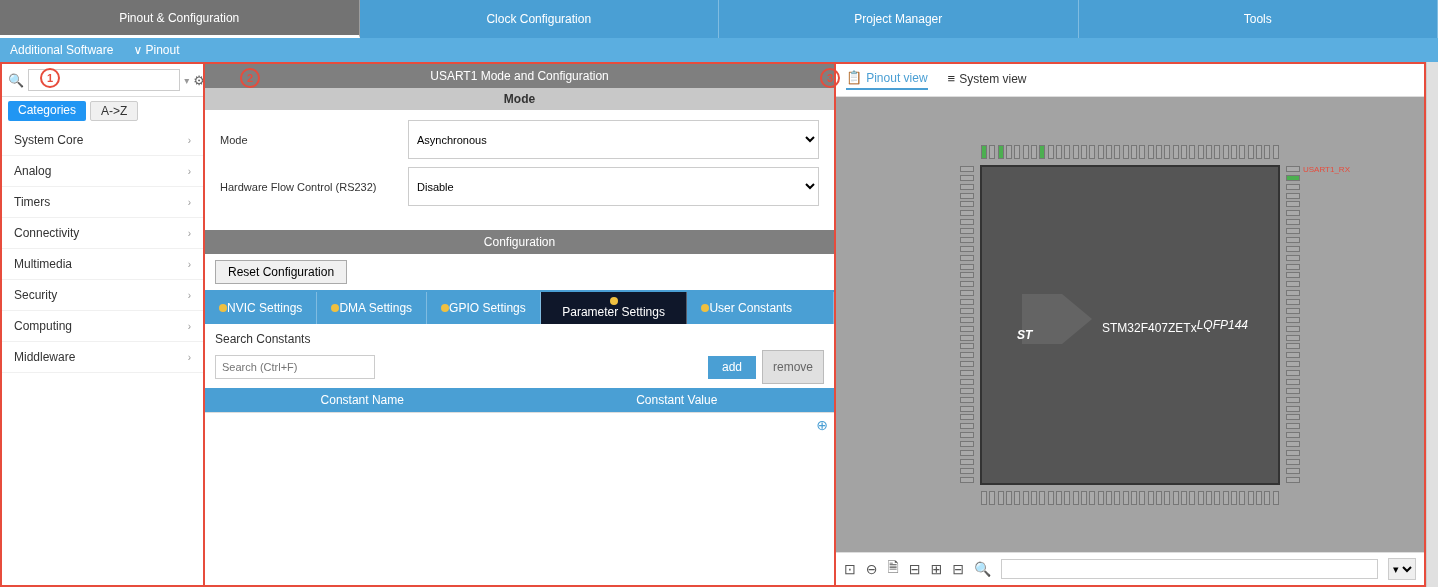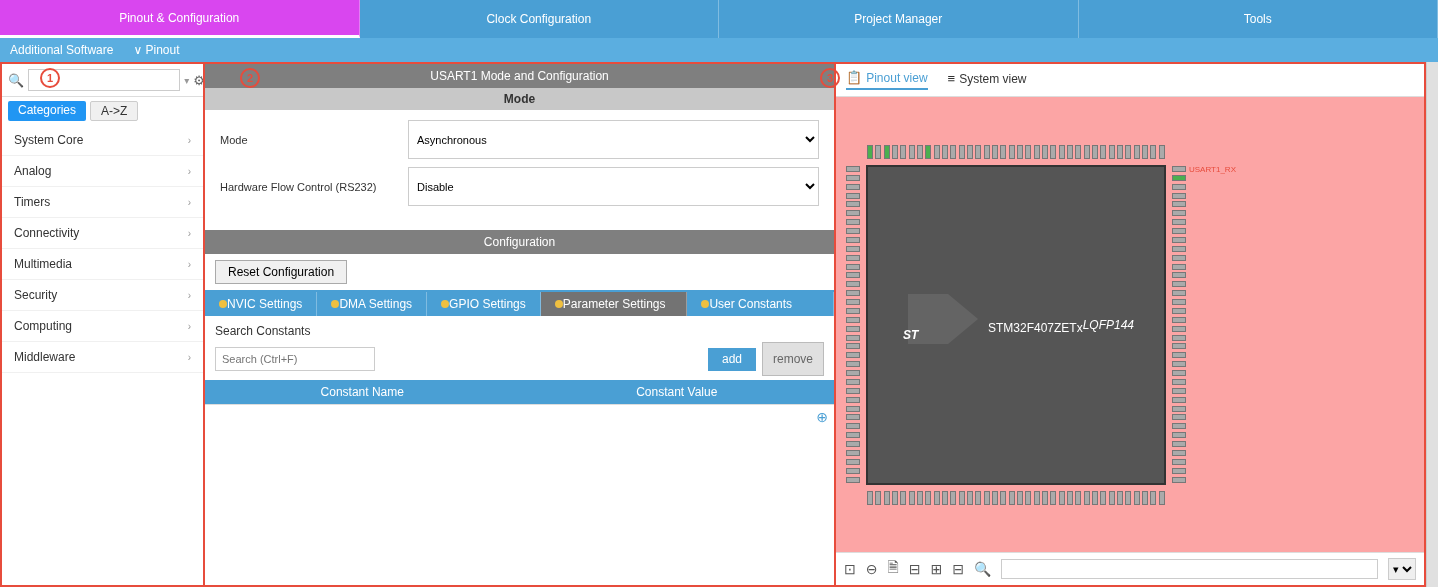--- a/index.html
+++ b/index.html
@@ -17,21 +17,21 @@
       align-items: center;
       justify-content: center;
       padding: 0 30px;
       color: white;
       font-size: 13px;
       cursor: pointer;
       border-right: 1px solid rgba(255,255,255,0.3);
       flex: 1;
     }
     .top-nav .tab.active {
-      background: #d946ef;
+      background: #737373;
       border-bottom: 3px solid white;
       align-items: center;
     }
 
     
     .sub-nav {
       display: flex;
       background: #5baee0;
       height: 24px;
       align-items: center;
@@ -196,21 +196,22 @@
     .config-tab {
       display: flex;
       align-items: center;
       padding: 5px 14px;
       color: white;
       cursor: pointer;
       font-size: 11px;
       border-right: 1px solid rgba(255,255,255,0.3);
     }
     .config-tab.active-tab {
-      background: #737373;
+      background: #0f172a;
+      flex-direction: column;
     }
     .config-tab .dot {
       width: 8px; height: 8px;
       border-radius: 50%;
       background: #f0c040;
       display: inline-block;
     }
     .search-constants {
       padding: 8px 10px 4px 10px;
       background: white;
@@ -305,25 +306,25 @@
     .right-panel-tab.active {
       border-bottom: 2px solid #4a9fd4;
       color: #4a9fd4;
     }
     .right-panel-tab .tab-icon {
       font-size: 13px;
     }
     .chip-view {
       flex: 1;
       position: relative;
-      background: #fca5a5;
+      background: #a3a3a3;
       overflow: hidden;
       display: flex;
       align-items: center;
-      justify-content: flex-start;
+      justify-content: center;
     }
     
     .ic-package {
       position: relative;
       width: 360px;
       height: 380px;
     }
     .ic-body {
       position: absolute;
       top: 30px;

